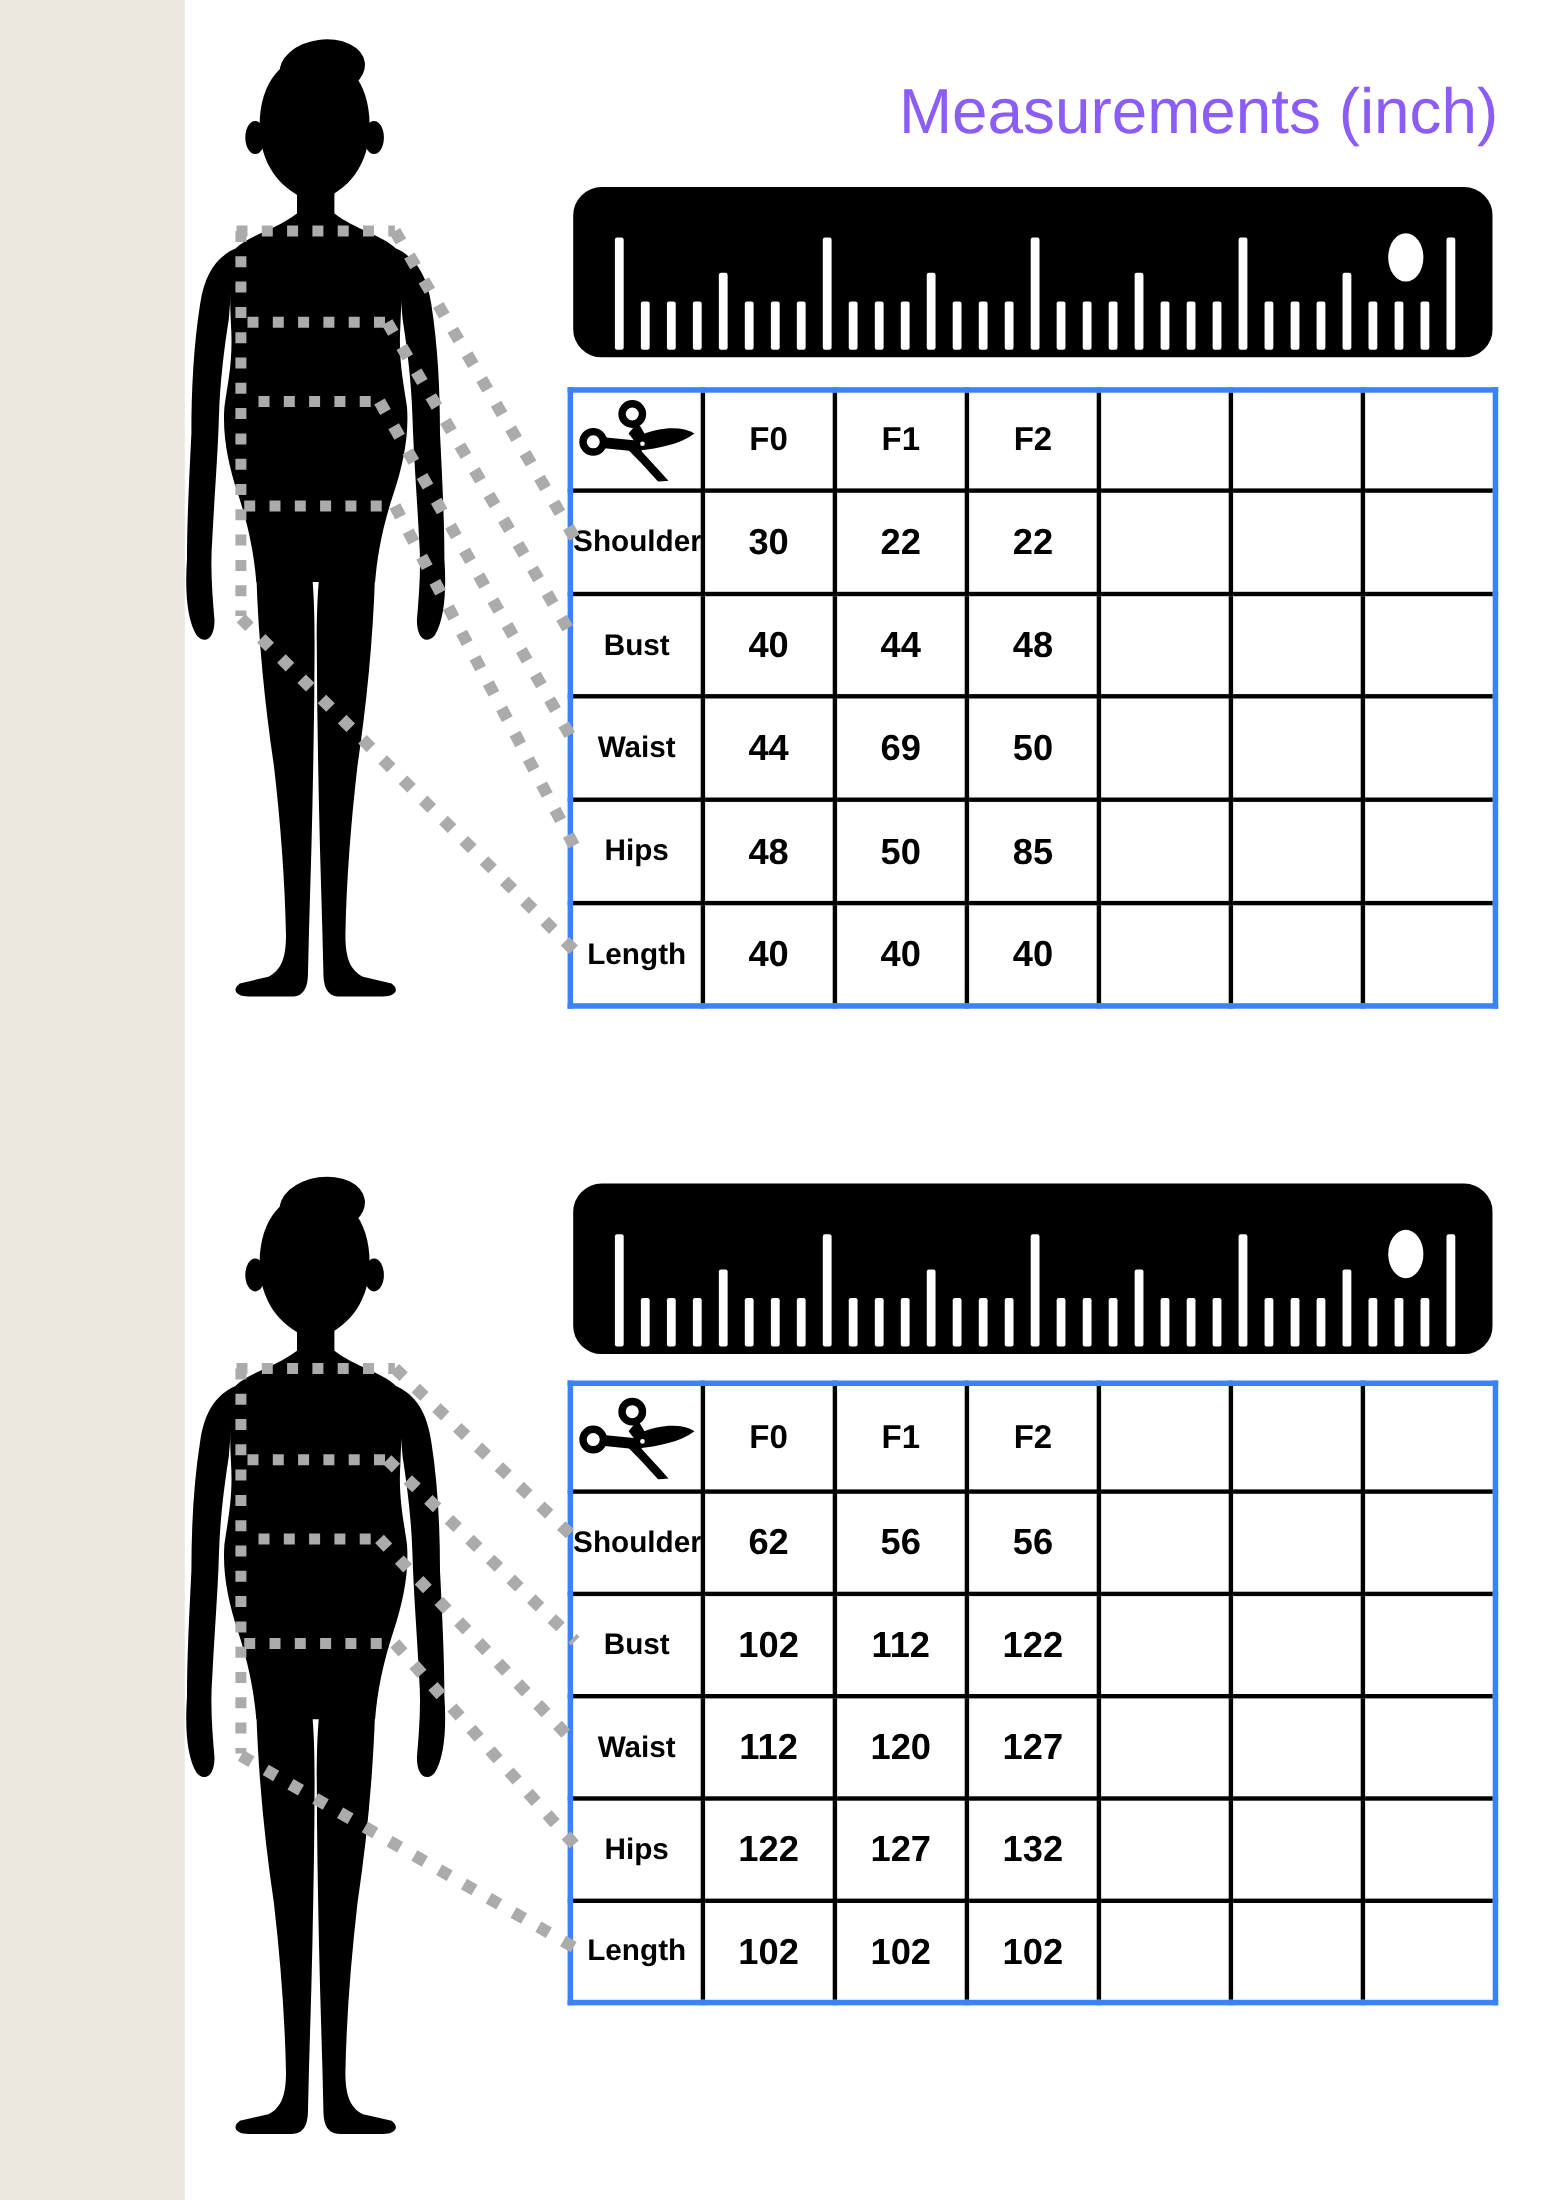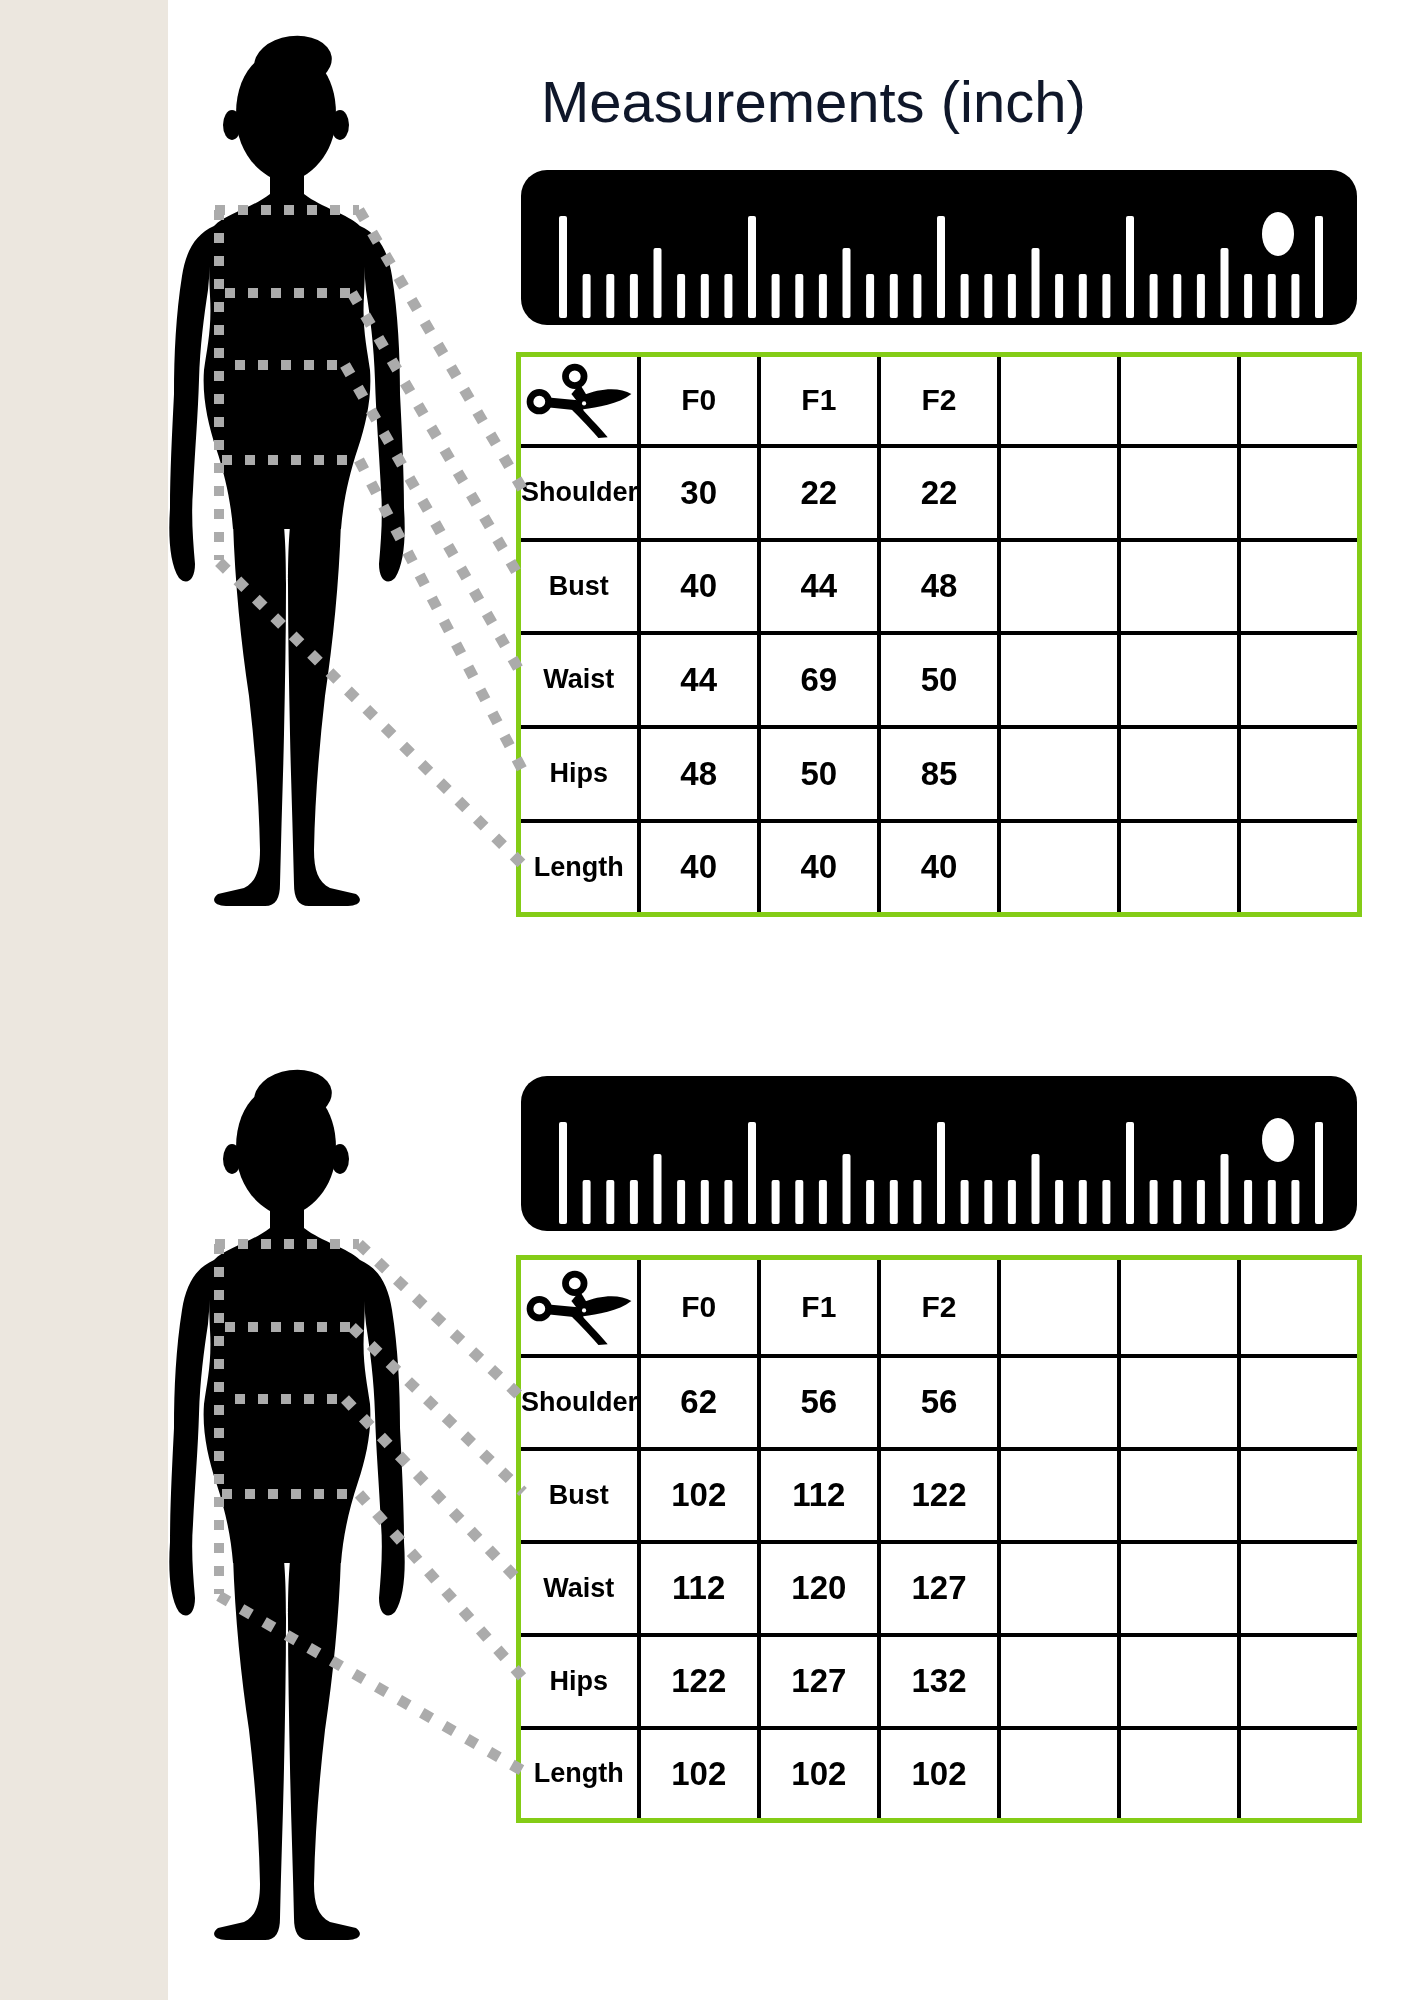--- a/index.html
+++ b/index.html
@@ -2,34 +2,34 @@
 <html><head>
 <meta charset="utf-8">
 <style>
   html,body{margin:0;padding:0;background:#fff;}
   #stage{
     position:relative;width:1414px;height:2000px;background:#ffffff;
     font-family:"Liberation Sans","DejaVu Sans",sans-serif;color:#000;overflow:hidden;
   }
   .side-strip{position:absolute;left:0;top:0;width:168px;height:2000px;background:#ECE7DF;}
   .section-title{
-    position:absolute;left:541px;width:846px;text-align:left;
-    font-size:58px;font-weight:400;color:#0f172a;letter-spacing:0px;white-space:nowrap;
+    position:absolute;left:516px;width:846px;text-align:right;
+    font-size:58px;font-weight:400;color:#8b5cf6;letter-spacing:0px;white-space:nowrap;
   }
   .ruler{position:absolute;left:521px;width:836px;}
   .figure{position:absolute;left:152px;width:270px;}
   .mtable{
     position:absolute;left:516px;width:846px;border-collapse:collapse;table-layout:fixed;
     background:#fff;
   }
   .mtable td{
     border:4px solid #000;text-align:center;vertical-align:middle;
     font-weight:700;overflow:hidden;padding:0;
   }
-  .mtable{border:5px solid #84cc16;}
+  .mtable{border:5px solid #3b82f6;}
   .mtable td.hdr{font-size:30px;}
   .mtable td.lbl{font-size:27px;}
   .mtable td.val{font-size:33px;}
   .corner-cell svg{display:block;margin:0 auto;}
   .overlay{position:absolute;left:0;top:0;pointer-events:none;}
   .note{
     position:absolute;left:182px;top:1946px;font-size:40px;font-weight:700;white-space:nowrap;
   }
   .note .red{color:#F83B3B;}
   .note .blk{color:#111;}

